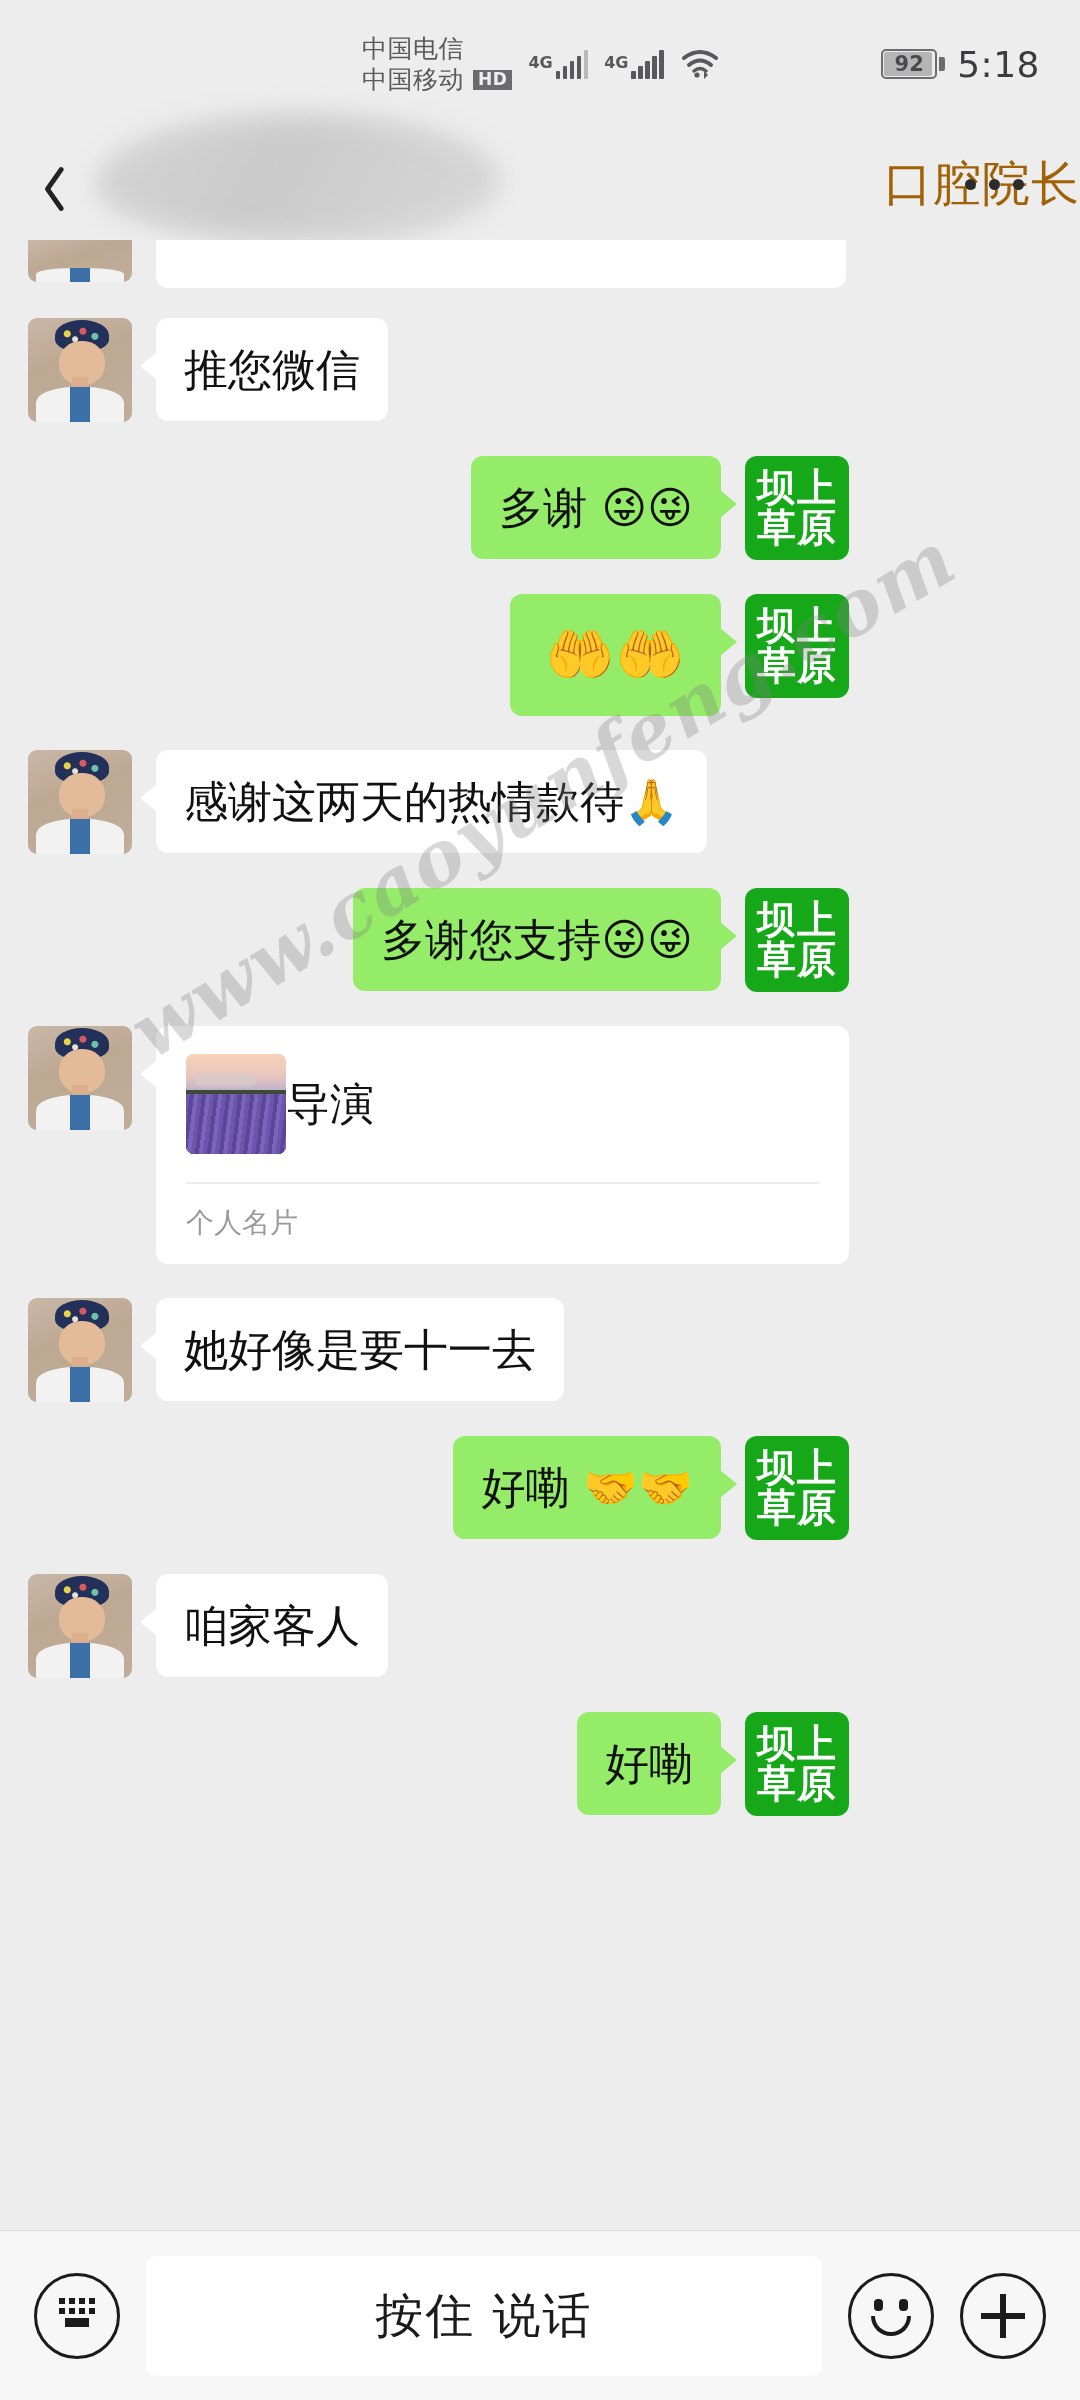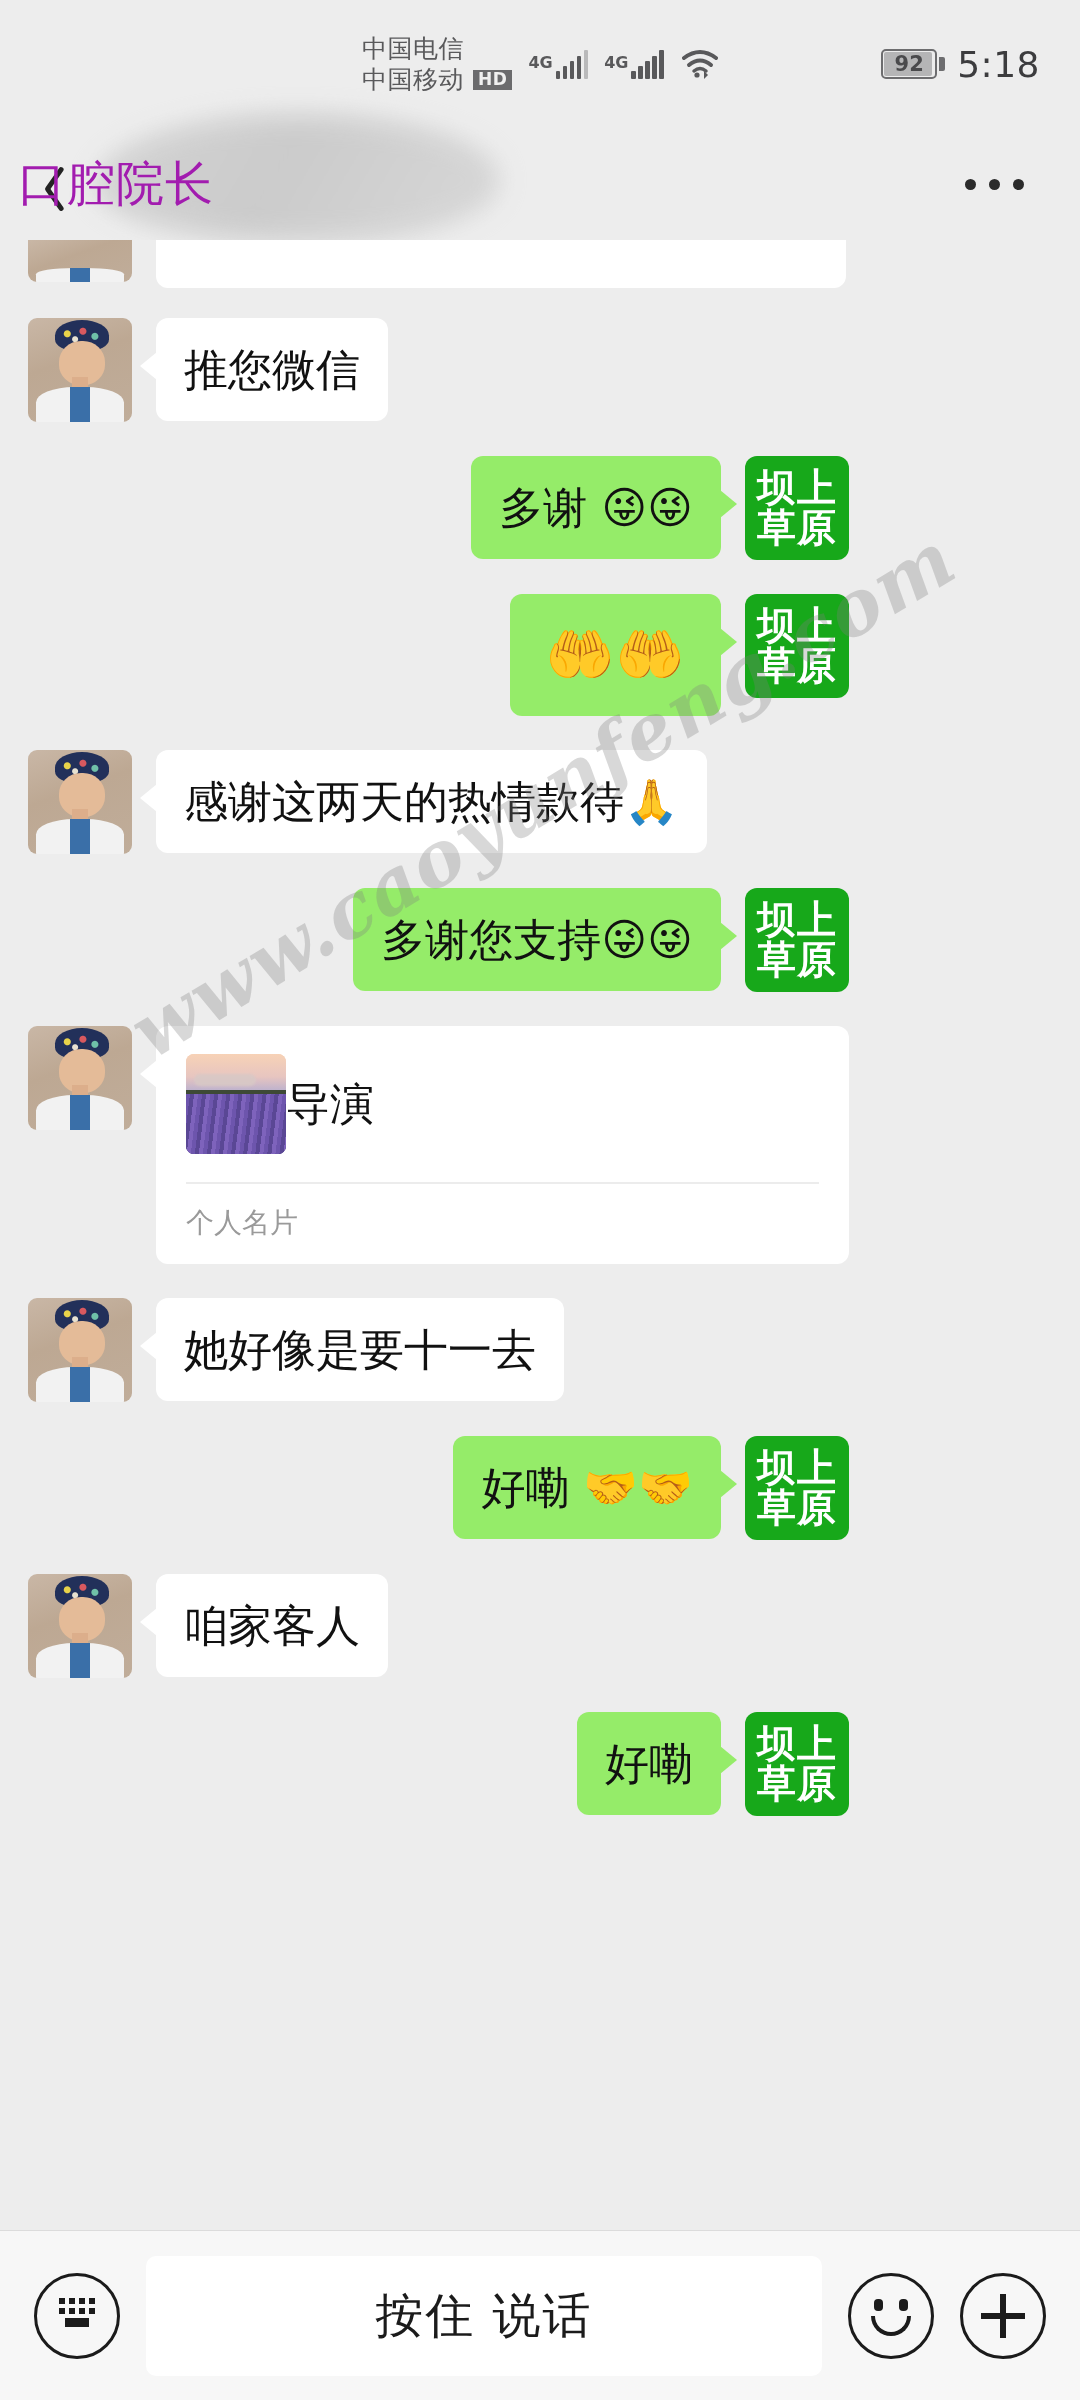--- a/index.html
+++ b/index.html
@@ -65,22 +65,22 @@
   }
   .back-chev::before{
     content:""; position:absolute; left:10px; top:4px; width:5px; height:28px;
     background:#232323; transform:rotate(35deg); border-radius:3px;
   }
   .back-chev::after{
     content:""; position:absolute; left:10px; top:24px; width:5px; height:28px;
     background:#232323; transform:rotate(-35deg); border-radius:3px;
   }
   .header-title{
-    position:absolute; left:18px; right:0; text-align:left;
-    font-size:48px; color:#a21caf; letter-spacing:1px; pointer-events:none;
+    position:absolute; left:18px; right:0; text-align:right;
+    font-size:48px; color:#a16207; letter-spacing:1px; pointer-events:none;
   }
   .redact{
     position:absolute; left:95px; top:-14px; width:405px; height:128px;
     background:linear-gradient(120deg,#d2d2d2,#c9c9c9 45%,#d6d6d6);
     border-radius:50% 50% 46% 52%/ 58% 52% 48% 45%;
     filter:blur(13px); opacity:.92; pointer-events:none;
   }
   .more-btn{
     position:absolute; right:38px; width:96px; height:112px;
     display:flex; align-items:center; justify-content:center; gap:13px; cursor:pointer;

